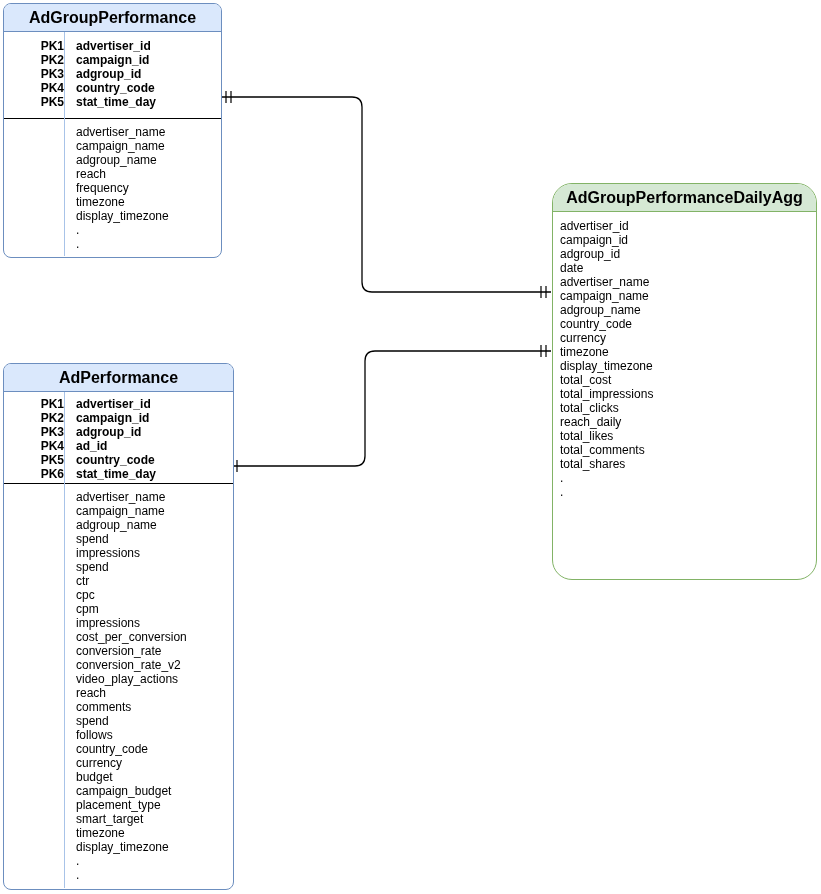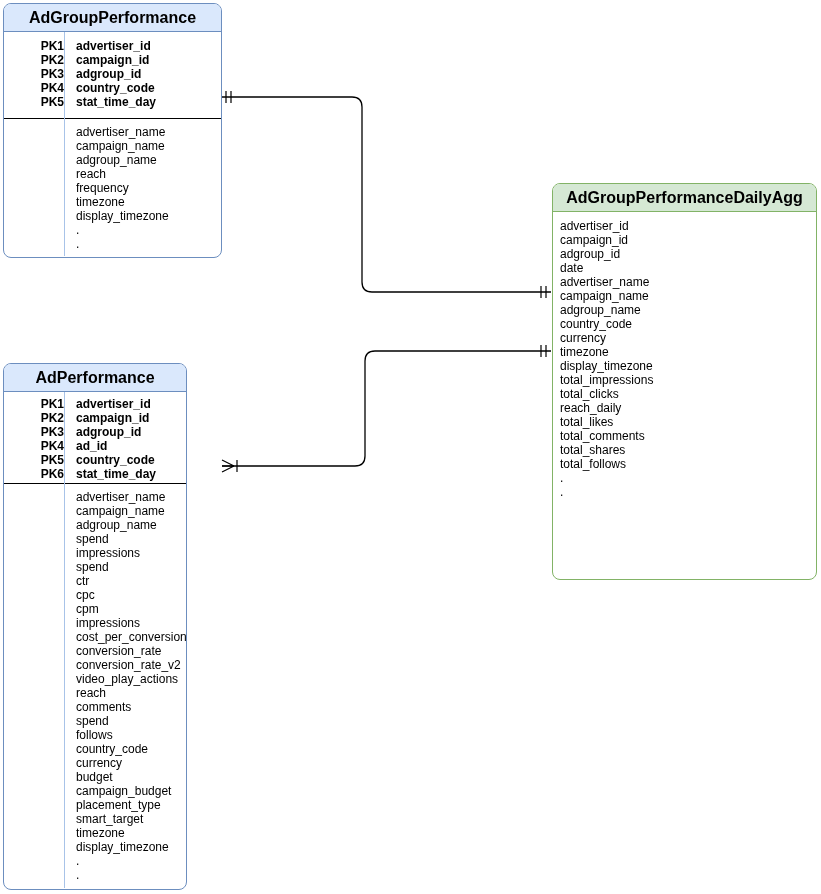--- a/index.html
+++ b/index.html
@@ -31,22 +31,22 @@
   .pk-row { display:flex; line-height:14px; }
   .pk-key { flex:0 0 60px; text-align:right; font-weight:bold; }
   .pk-field { padding-left:12px; font-weight:bold; white-space:nowrap; }
   .section-divider { height:1px; background:#000000; }
   .fields-section { position:relative; padding:6px 0 0 72px; }
   .entity.single-col .fields-section { padding:7px 0 0 7px; }
   .frow { line-height:14px; white-space:nowrap; }
 
   
   #table-adgroupperformance { left:3px; top:3px; width:219px; height:255px; }
-  #table-adperformance      { left:3px; top:363px; width:184px; height:527px; }
-  #table-dailyagg           { left:552px; top:183px; width:265px; height:397px; }
+  #table-adperformance      { left:3px; top:363px; width:231px; height:527px; }
+  #table-dailyagg           { left:552px; top:183px; width:265px; height:397px;border-radius:20px; }
 </style>
 </head>
 <body>
 
 <div class="canvas">
 
   <svg class="connectors" width="821" height="894" viewBox="0 0 821 894">
     <g>
       <path class="link" d="M 222 97 H 352 Q 362 97 362 107 V 282 Q 362 292 372 292 H 551" stroke="#000000"></path>
       <path class="card" d="M 226 91 V 103 M 231 91 V 103" stroke="#000000"></path>
@@ -172,26 +172,26 @@
           <div class="frow">campaign_id</div>
           <div class="frow">adgroup_id</div>
           <div class="frow">date</div>
           <div class="frow">advertiser_name</div>
           <div class="frow">campaign_name</div>
           <div class="frow">adgroup_name</div>
           <div class="frow">country_code</div>
           <div class="frow">currency</div>
           <div class="frow">timezone</div>
           <div class="frow">display_timezone</div>
+          <div class="frow">total_cost</div>
           <div class="frow">total_impressions</div>
           <div class="frow">total_clicks</div>
           <div class="frow">reach_daily</div>
           <div class="frow">total_likes</div>
           <div class="frow">total_comments</div>
           <div class="frow">total_shares</div>
-          <div class="frow">total_follows</div>
           <div class="frow">.</div>
           <div class="frow">.</div>
         </div>
     </div>
   </div>
 
 </div>
 
 </body></html>

